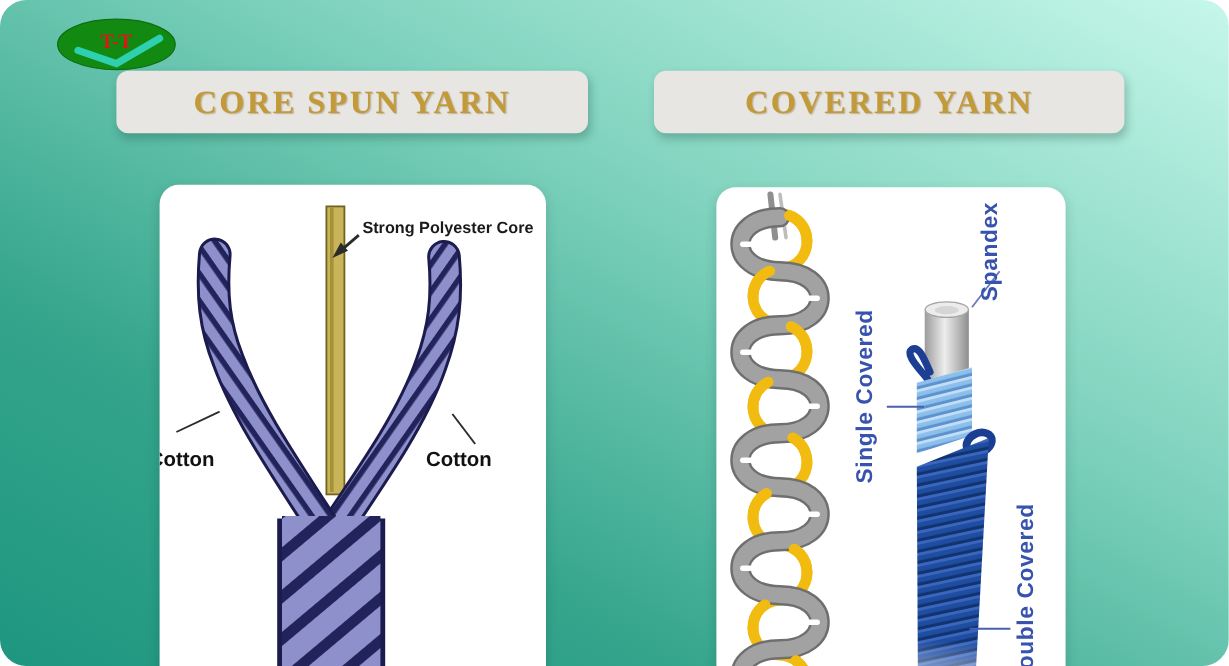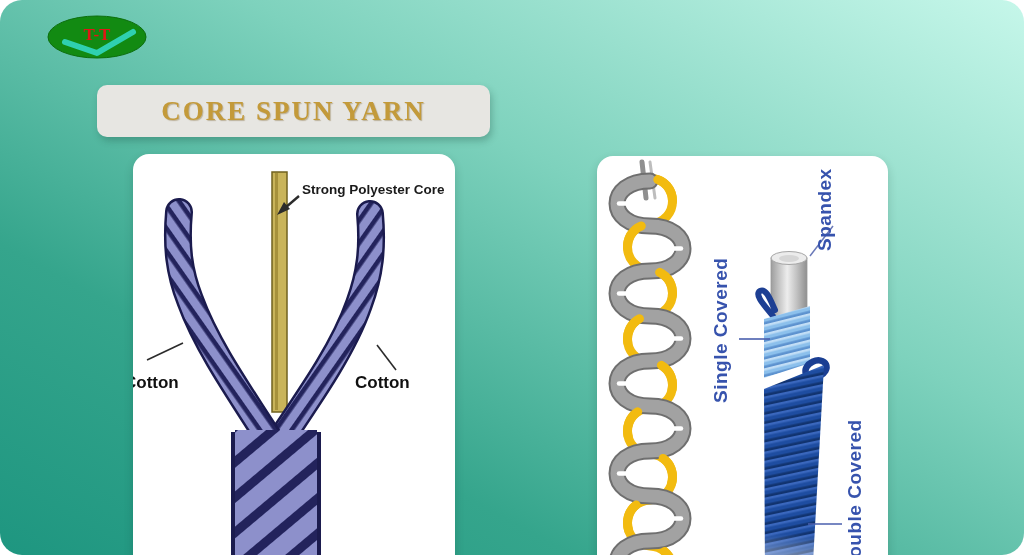--- a/index.html
+++ b/index.html
@@ -9,21 +9,21 @@
     overflow:hidden;
     background:linear-gradient(to top right,#1e9680 0%,#35a58c 28%,#7ed2bd 62%,#c6f7ea 100%);
     font-family:"Liberation Sans",sans-serif;
     border-radius:22px;
   }
   .logo{position:absolute;left:47px;top:14px;width:100px;height:46px;}
   .header{
     position:absolute;top:59px;height:52px;
     background:#e7e6e2;border-radius:10px;
     box-shadow:2px 4px 7px rgba(20,70,55,.28);
-    display:flex;align-items:center;justify-content:center;margin-top:26px;
+    display:flex;align-items:center;justify-content:center;
   }
   .header-left{left:97px;width:393px;}
   .header-right{left:545px;width:392px;}
   .header-title{
     font-family:"Liberation Serif",serif;
     font-weight:700;font-size:27px;letter-spacing:2px;
     color:#c39a3a;text-shadow:1px 1px 1px rgba(110,80,20,.35);
     white-space:nowrap;
   }
   .card{
@@ -41,20 +41,23 @@
 <div class="stage">
 
   <svg class="logo" viewBox="0 0 100 46" aria-hidden="true">
     <ellipse cx="50" cy="23" rx="49" ry="21" fill="#128a12" stroke="#0c6e0c" stroke-width="1"></ellipse>
     <polyline points="18,28 50,39 86,18" fill="none" stroke="#2fd0b0" stroke-width="6" stroke-linecap="round" stroke-linejoin="round"></polyline>
     <text x="50" y="26" text-anchor="middle" font-family="Liberation Serif, serif" font-weight="700" font-size="17" fill="#e01616">T-T</text>
   </svg>
 
   <div class="header header-left">
     <span class="header-title">CORE SPUN YARN</span>
+  </div>
+  <div class="header header-right">
+    <span class="header-title">COVERED YARN</span>
   </div>
 
   <div class="card card-left">
     <svg width="322" height="435" viewBox="0 0 322 435">
       <defs>
         <pattern id="pL" width="13" height="13" patternUnits="userSpaceOnUse" patternTransform="rotate(55)">
           <rect width="13" height="13" fill="#8d90cb"></rect>
             <rect width="13" height="4.6" fill="#23235c"></rect>
         </pattern>
         <pattern id="pR" width="13" height="13" patternUnits="userSpaceOnUse" patternTransform="rotate(-55)">

